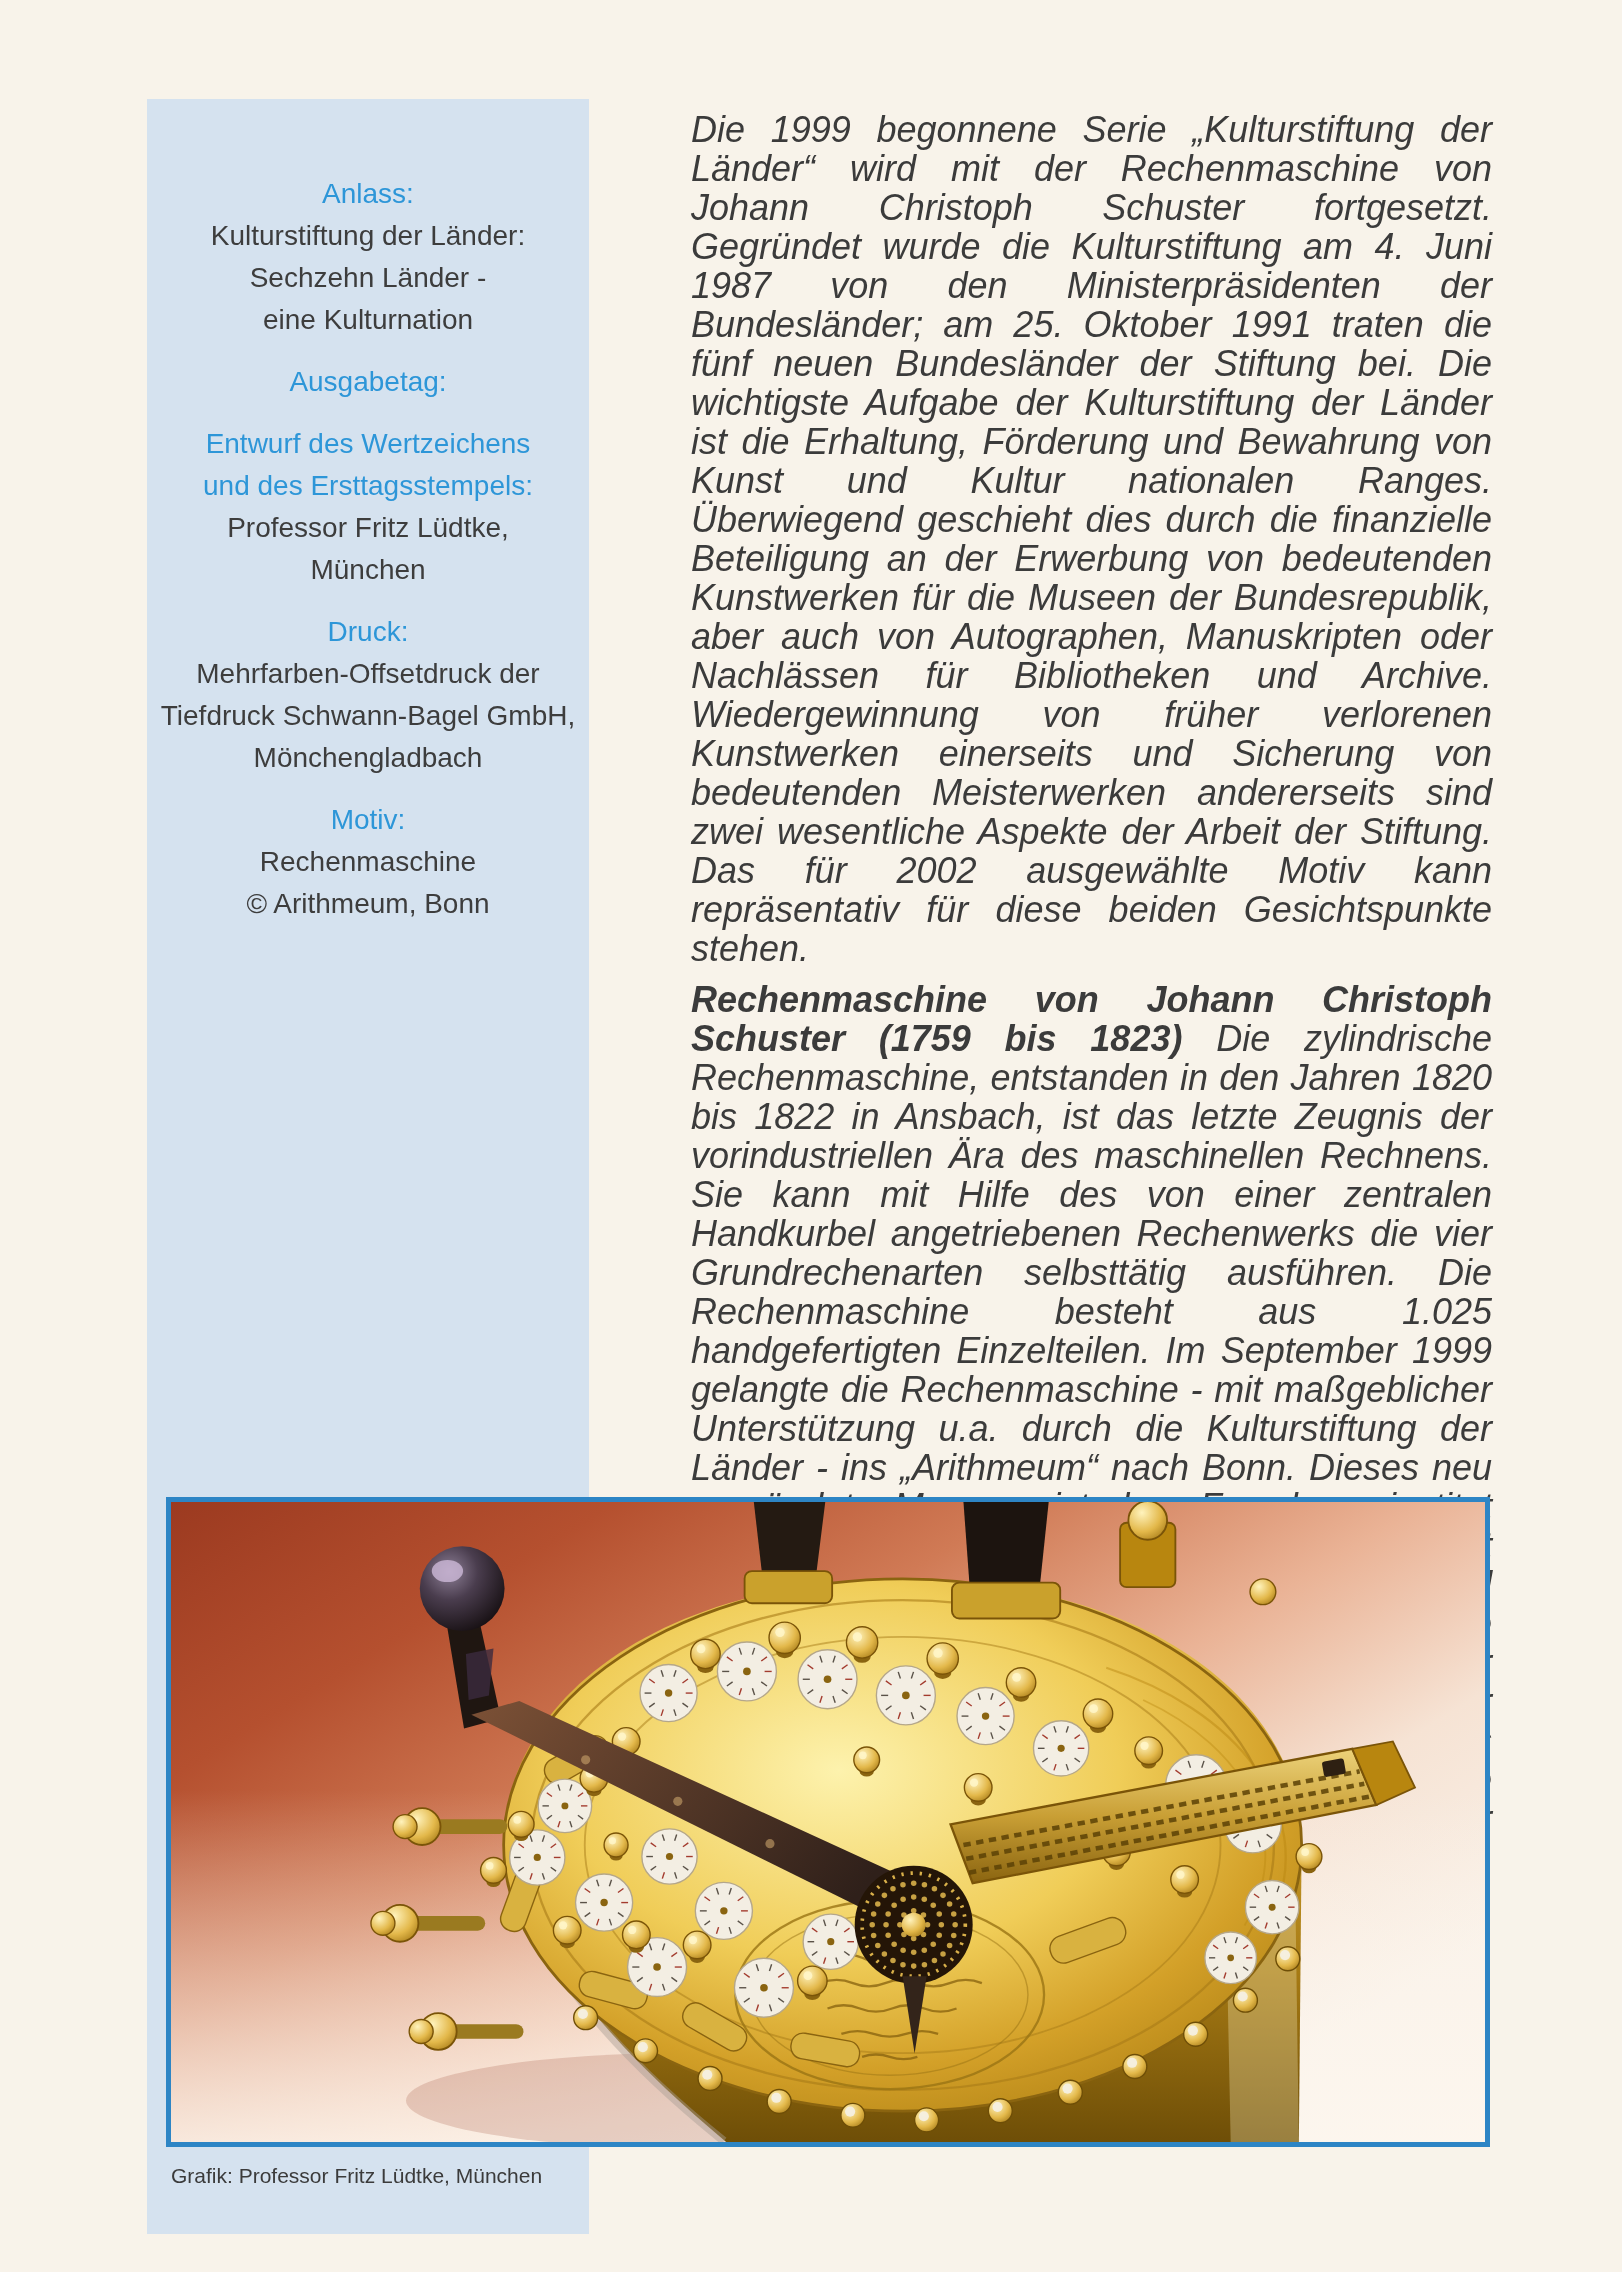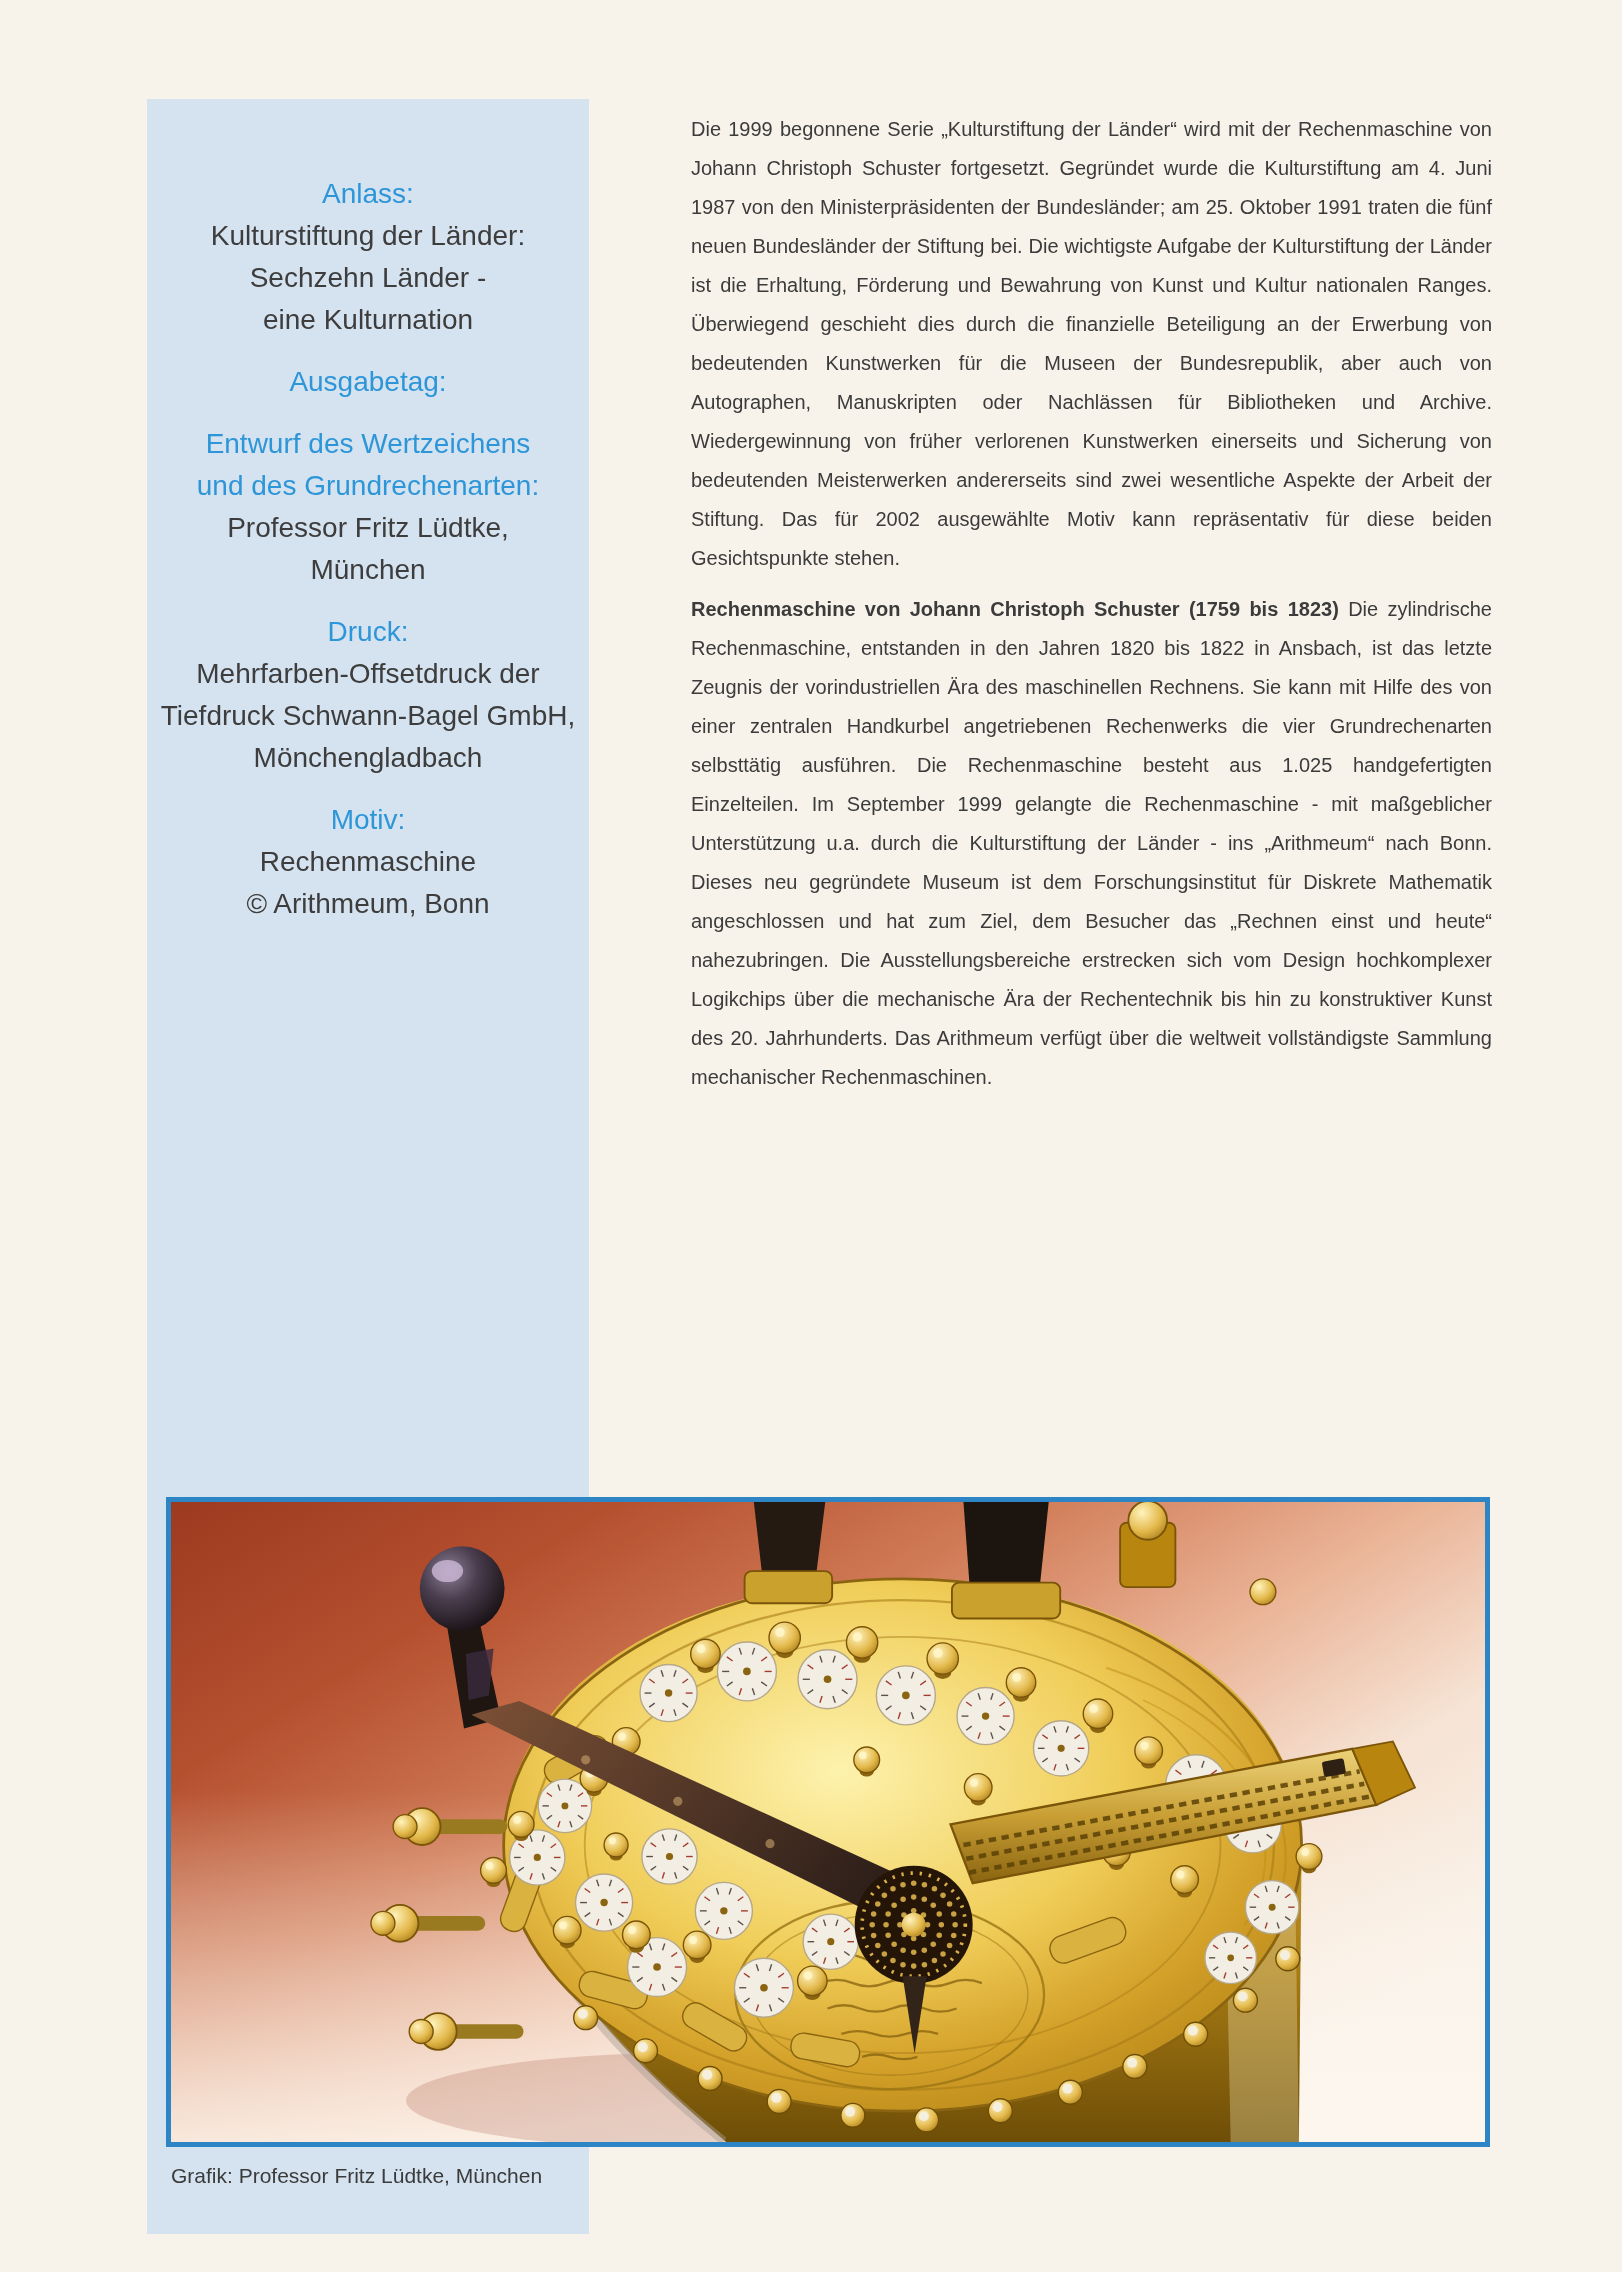--- a/index.html
+++ b/index.html
@@ -15,21 +15,21 @@
   .sidebar{
     position:absolute; left:147px; top:99px; width:442px; height:2135px;
     background:var(--sb-bg); box-sizing:border-box; padding-top:74px;
     text-align:center; font-size:28px; line-height:42px; color:var(--sb-text);
   }
   .sb-block + .sb-block{ margin-top:20px; }
   .sb-heading{ color:var(--sb-head); }
   
   .article{
     position:absolute; left:691px; top:110px; width:801px;
-    font-size:20px; line-height:39px; text-align:justify; color:var(--body-text);
+    font-size:36px; line-height:39px; text-align:justify; color:var(--body-text);font-style:italic;
   }
   .article p{ margin:0; }
   .article p + p{ margin-top:12px; }
   .article .lead{ font-weight:bold; }
   .article .lead::after{ content:" "; }
   
   .figure{
     position:absolute; left:166px; top:1497px; width:1314px; height:640px;
     border:5.5px solid var(--photo-border); background:#fff; margin:0; z-index:2;
   }
@@ -49,21 +49,21 @@
         <div class="sb-heading">Anlass:</div>
         <div class="sb-line">Kulturstiftung der Länder:</div>
         <div class="sb-line">Sechzehn Länder -</div>
         <div class="sb-line">eine Kulturnation</div>
       </div>
       <div class="sb-block">
         <div class="sb-heading">Ausgabetag:</div>
       </div>
       <div class="sb-block">
         <div class="sb-heading">Entwurf des Wertzeichens</div>
-        <div class="sb-heading">und des Grundrechenarten:</div>
+        <div class="sb-heading">und des Ersttagsstempels:</div>
         <div class="sb-line">Professor Fritz Lüdtke,</div>
         <div class="sb-line">München</div>
       </div>
       <div class="sb-block">
         <div class="sb-heading">Druck:</div>
         <div class="sb-line">Mehrfarben-Offsetdruck der</div>
         <div class="sb-line">Tiefdruck Schwann-Bagel GmbH,</div>
         <div class="sb-line">Mönchengladbach</div>
       </div>
       <div class="sb-block">

